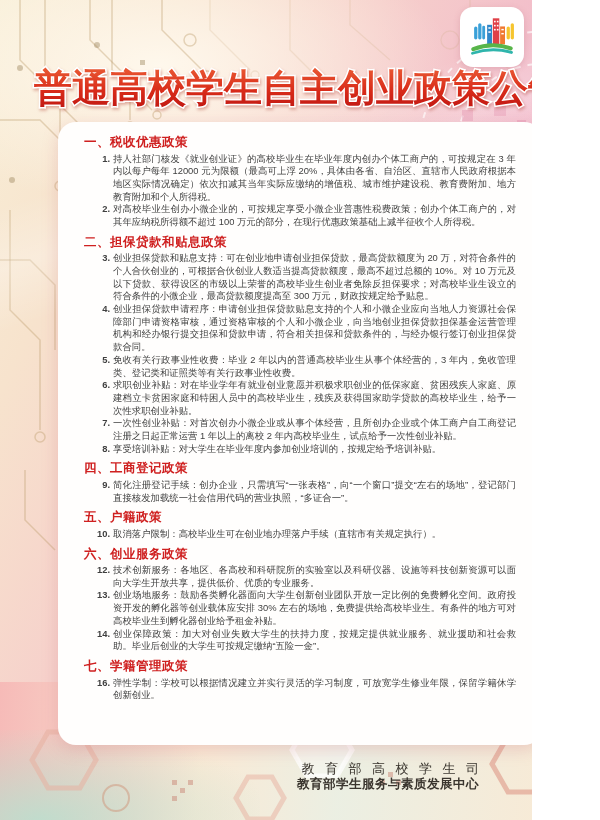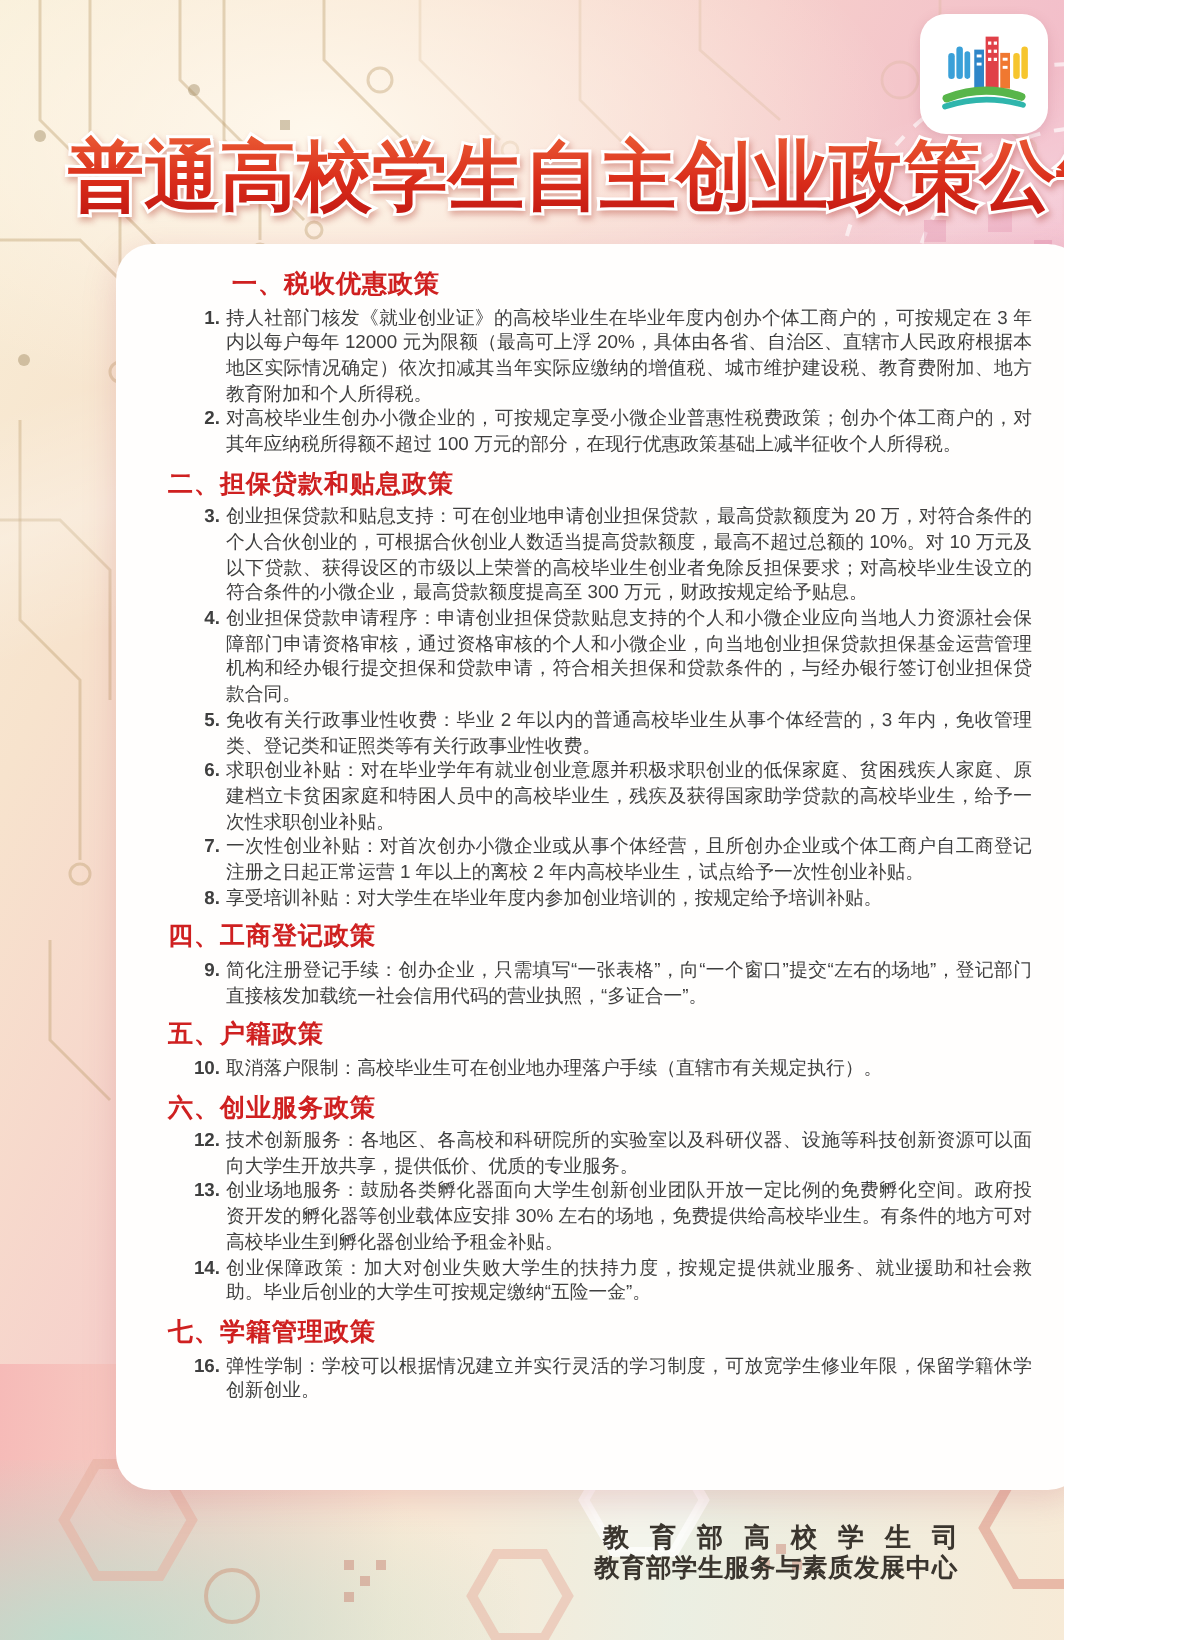--- a/index.html
+++ b/index.html
@@ -27,28 +27,28 @@
     display:flex;align-items:center;justify-content:center;}
 
   .title-wrap{position:absolute;left:0;top:50px;width:600px;z-index:3;}
   .title-svg{display:block;filter:drop-shadow(1px 2px 1.5px rgba(170,40,25,.35));}
 
   .card{position:absolute;left:58px;top:122px;width:484px;height:623px;background:#fffefd;
     border-radius:18px;box-shadow:0 5px 16px rgba(205,120,130,.28);z-index:2;
     box-sizing:border-box;padding:13px 26px 10px 26px;overflow:hidden;}
   .sec-h{margin:6px 0 2.5px 0;font-size:12.5px;line-height:15px;font-weight:bold;
     color:#cf2020;letter-spacing:.5px;}
-  .sec-h.first{margin-top:0;margin-left:32px;}
+  .sec-h.first{margin-top:0;}
   .item{display:flex;align-items:flex-start;padding-left:9px;}
   .inum{flex:none;width:17px;text-align:right;margin-right:3px;font-size:9.4px;
     line-height:12.7px;color:#3f3f3f;font-weight:bold;}
   .itxt{flex:1;font-size:9.4px;line-height:12.7px;color:#3f3f3f;text-align:justify;}
 
   .footer{position:absolute;right:53px;top:761px;z-index:2;color:#3a352e;text-align:right;}
-  .f1{font-size:13px;font-weight:bold;letter-spacing:10.5px;margin-right:-10.5px;line-height:15px;}
+  .f1{font-size:13px;font-weight:normal;letter-spacing:10.5px;margin-right:-10.5px;line-height:15px;}
   .f2{font-size:12.6px;font-weight:bold;letter-spacing:.4px;line-height:16px;}
 
   .watermark{position:absolute;right:12px;top:775px;z-index:4;display:flex;align-items:center;}
   .wm-circle{width:29px;height:29px;border-radius:50%;margin-right:3px;
     background:radial-gradient(circle at 35% 30%, rgba(252,248,240,.8), rgba(140,128,110,.45));
     border:1px solid rgba(130,118,100,.35);box-sizing:border-box;}
   .wm-text{font-size:17px;font-weight:bold;color:rgba(100,90,76,.55);letter-spacing:1px;
     text-shadow:0 1px 0 rgba(255,255,255,.35);}
 </style>
 </head>

